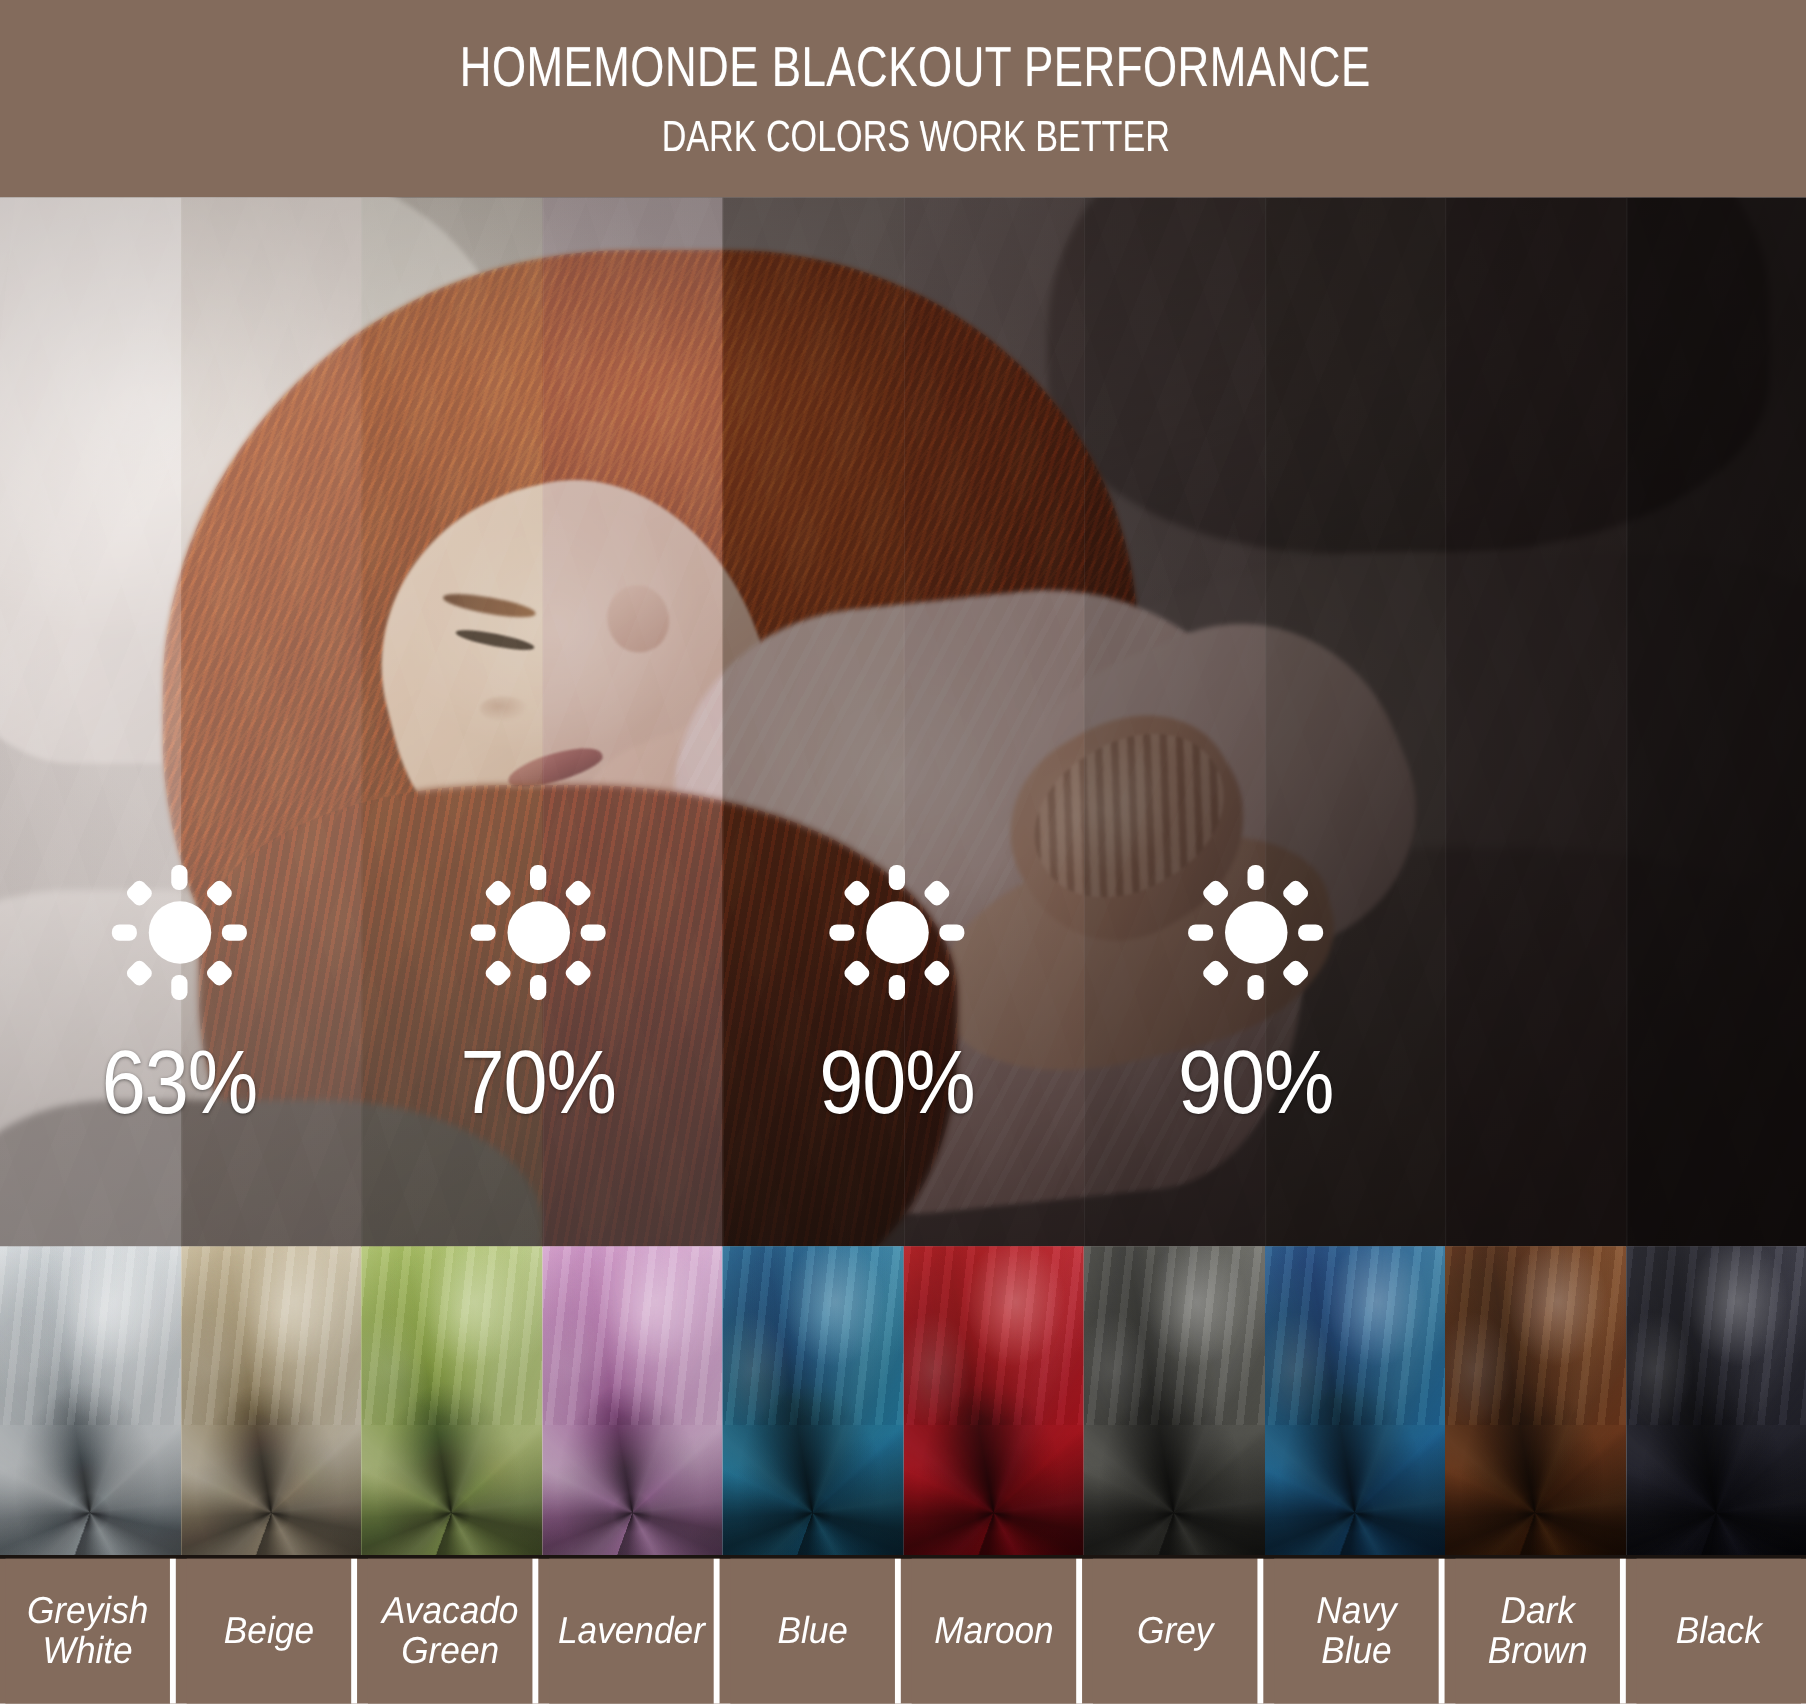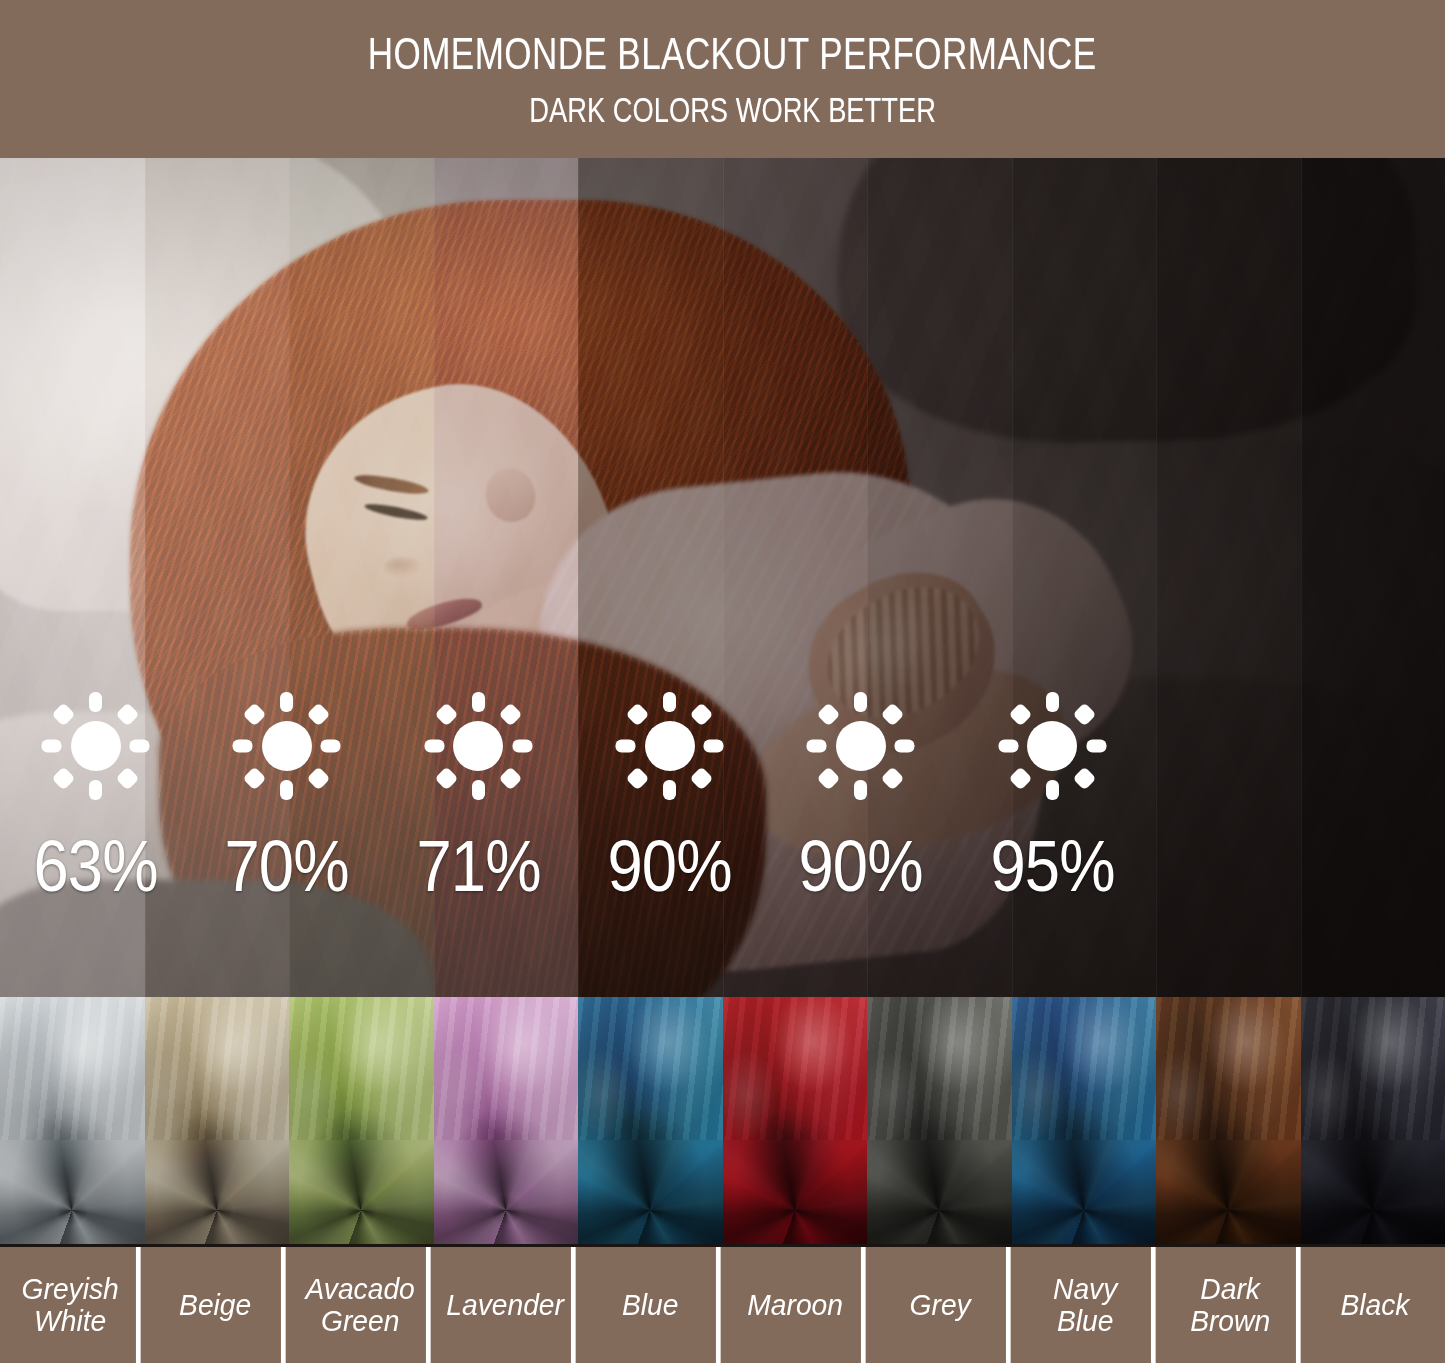--- a/index.html
+++ b/index.html
@@ -437,64 +437,36 @@
         <div class="core"></div>
         <div class="ray c r-n"></div>
           <div class="ray c r-s"></div>
         <div class="ray c r-w"></div>
           <div class="ray c r-e"></div>
         <div class="ray d r-ne"></div>
           <div class="ray d r-nw"></div>
         <div class="ray d r-se"></div>
           <div class="ray d r-sw"></div>
       </div>
-      <div class="pct">71%</div>
-    </div>
-    <div class="meter">
-      <div class="sun">
-        <div class="core"></div>
-        <div class="ray c r-n"></div>
-          <div class="ray c r-s"></div>
-        <div class="ray c r-w"></div>
-          <div class="ray c r-e"></div>
-        <div class="ray d r-ne"></div>
-          <div class="ray d r-nw"></div>
-        <div class="ray d r-se"></div>
-          <div class="ray d r-sw"></div>
-      </div>
       <div class="pct">90%</div>
     </div>
     <div class="meter">
       <div class="sun">
         <div class="core"></div>
         <div class="ray c r-n"></div>
           <div class="ray c r-s"></div>
         <div class="ray c r-w"></div>
           <div class="ray c r-e"></div>
         <div class="ray d r-ne"></div>
           <div class="ray d r-nw"></div>
         <div class="ray d r-se"></div>
           <div class="ray d r-sw"></div>
       </div>
       <div class="pct">90%</div>
     </div>
-    <div class="meter">
-      <div class="sun">
-        <div class="core"></div>
-        <div class="ray c r-n"></div>
-          <div class="ray c r-s"></div>
-        <div class="ray c r-w"></div>
-          <div class="ray c r-e"></div>
-        <div class="ray d r-ne"></div>
-          <div class="ray d r-nw"></div>
-        <div class="ray d r-se"></div>
-          <div class="ray d r-sw"></div>
-      </div>
-      <div class="pct">95%</div>
-    </div>
   </div>
 </div>
 
 <div id="swatches">
   <div class="swatch" style="background: radial-gradient(62% 48% at 56% 22%, rgb(228, 231, 233) 0%, rgba(0, 0, 0, 0) 72%), radial-gradient(54% 46% at 48% 78%, rgb(109, 116, 120) 0%, rgba(0, 0, 0, 0) 74%), linear-gradient(168deg, rgb(228, 231, 233) 0%, rgb(184, 189, 192) 42%, rgb(184, 189, 192) 64%, rgb(109, 116, 120) 100%);">
     <div class="silk"></div>
       <div class="silk2"></div>
       <div class="drape"></div>
       <div class="sheen"></div>
   </div>

